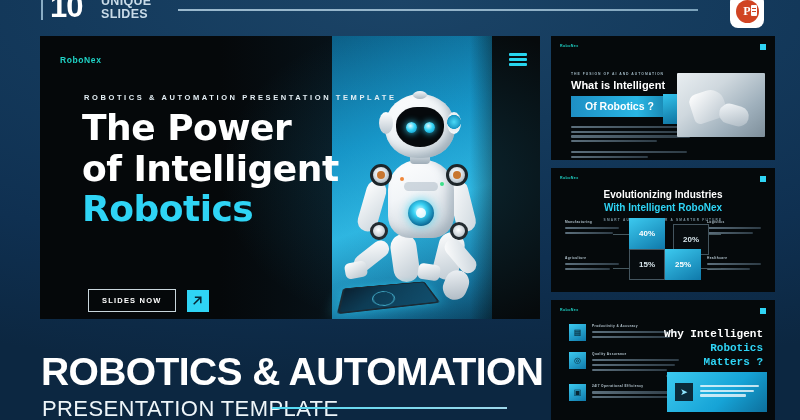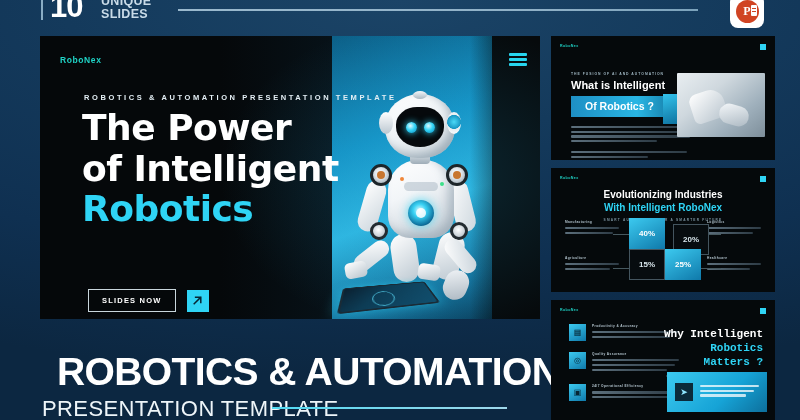--- a/index.html
+++ b/index.html
@@ -251,21 +251,20 @@
     content: ""; position: absolute; left: 28px; top: 10px; width: 20px; height: 20px;
     border-radius: 50%; border: 1.5px solid rgba(90,220,250,.8);
   }
 
   
   .big-title {
     position: absolute; left: 41px; top: 352px;
     font-size: 39px; font-weight: 700; color: #ffffff;
     letter-spacing: -.6px; line-height: 1;
     font-family: "Liberation Sans", sans-serif;
-    margin-left: 16px;
   }
   .sub-title {
     position: absolute; left: 42px; top: 398px;
     font-size: 22px; font-weight: 400; color: #eef5f9;
     letter-spacing: .4px; line-height: 1;
   }
   .sub-line {
     position: absolute; left: 272px; top: 407px; width: 235px; height: 1.6px;
     background: linear-gradient(90deg,#4fd9f2,#9fd8ea);
   }

